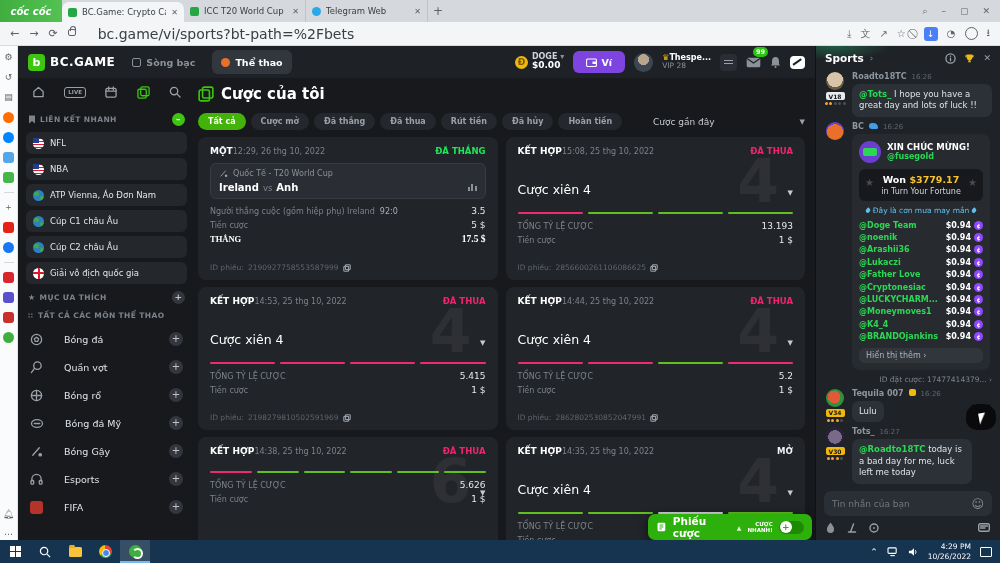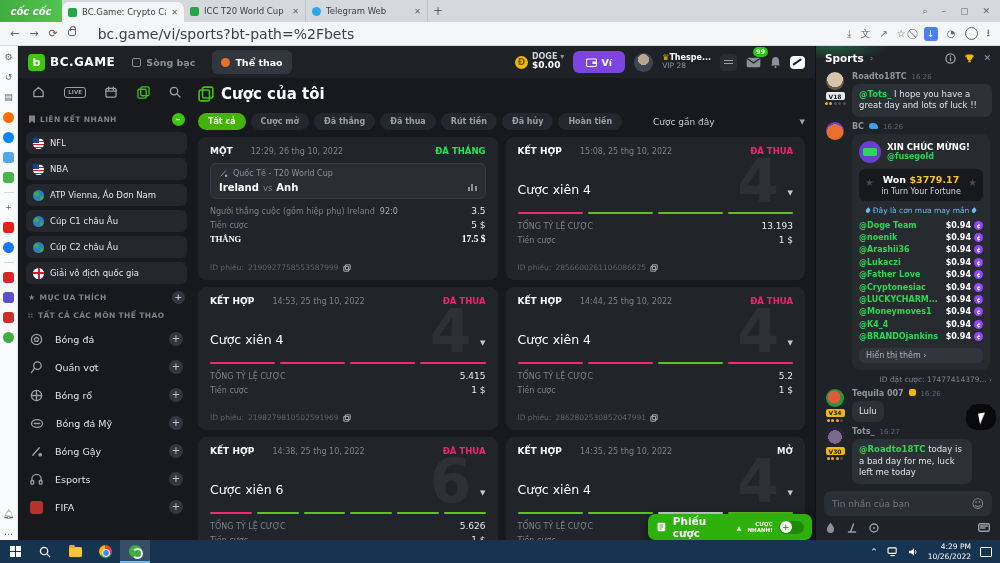--- a/index.html
+++ b/index.html
@@ -73,37 +73,37 @@
   .sechead .circ.gray { background:#33373d; color:#c0c5cb; }
   .qitem { height:22px; background:#24272c; border-radius:6px; margin-bottom:4px; display:flex; align-items:center; gap:6px; padding:0 7px; font-size:8.5px; color:#e2e5e9; white-space:nowrap; overflow:hidden; }
   .flag-us { width:11px; height:11px; border-radius:50%; background:repeating-linear-gradient(#e0162b 0 1.5px,#fff 1.5px 3px); position:relative; flex:none; }
   .flag-us:before { content:""; position:absolute; left:0; top:0; width:6px; height:5px; background:#1c3f94; }
   .globe { width:11px; height:11px; border-radius:50%; background:#2f80c0; position:relative; overflow:hidden; flex:none; }
   .globe:before { content:""; position:absolute; left:1px; top:2px; width:5px; height:4px; background:#3fae3f; border-radius:2px; }
   .globe:after { content:""; position:absolute; right:0px; bottom:1px; width:4px; height:4px; background:#3fae3f; border-radius:2px; }
   .flag-en { width:11px; height:11px; border-radius:50%; background:#fff; position:relative; flex:none; overflow:hidden; }
   .flag-en:before { content:""; position:absolute; left:4.5px; top:0; width:2px; height:11px; background:#e0162b; }
   .flag-en:after { content:""; position:absolute; left:0; top:4.5px; width:11px; height:2px; background:#e0162b; }
-  .sprow { height:26px; display:flex; align-items:center; gap:12px; font-size:9.5px; color:#dfe3e7; padding:0 4px; margin-bottom:2px; }
+  .sprow { height:26px; display:flex; align-items:center; gap:21px; font-size:9.5px; color:#dfe3e7; padding:0 4px; margin-bottom:2px; }
   .sprow .plus { margin-left:auto; width:14px; height:14px; border-radius:50%; background:#33373d; color:#c0c5cb; font-size:10px; line-height:13px; text-align:center; }
   .fifam { width:13px; height:13px; background:#b5332a; border-radius:3px; flex:none; }
 
   
   .main { position:absolute; left:193px; top:78px; width:620px; height:462px; overflow:hidden; }
   .titlerow { display:flex; align-items:center; gap:7px; margin:7px 0 0 5px; }
   .titlerow h1 { font-size:15px; color:#fff; font-weight:bold; }
   .filters { display:flex; align-items:center; gap:5px; margin:10px 8px 0 5px; }
   .pill { height:17px; border-radius:9px; background:#24272d; color:#9aa0a8; font-size:8px; font-weight:bold; display:flex; align-items:center; padding:0 10px; white-space:nowrap; }
   .pill.active { background:#43b309; color:#fff; }
   .sortbox { margin-left:auto; width:152px; display:flex; align-items:center; justify-content:space-between; }
   .sortbox .sl { font-size:9px; color:#c6cbd1; }
   .sortbox .car { color:#9aa0a8; font-size:7px; }
   .cards { display:grid; grid-template-columns:1fr 1fr; gap:7px 8px; grid-auto-rows:143px; margin:7px 8px 0 5px; }
   .card { background:#212428; border-radius:8px; padding:9px 12px; position:relative; overflow:hidden; }
-  .chead { display:flex; align-items:baseline; gap:18px; }
+  .chead { display:flex; align-items:baseline; gap:0; }
   .btype { font-size:9px; font-weight:bold; color:#fff; }
   .bdate { font-size:8px; color:#7d838b; }
   .bstat { margin-left:auto; font-size:8.5px; font-weight:bold; }
   .bstat.won { color:#22e55c; } .bstat.lost { color:#f0256d; } .bstat.open { color:#f2f4f6; }
   .combt { margin-top:26px; font-size:12.5px; color:#fff; }
   .wmark { position:absolute; right:26px; top:14px; font-size:60px; font-weight:bold; color:rgba(255,255,255,.06); line-height:1; }
   .ccaret { position:absolute; right:12px; top:52px; color:#c6cbd1; font-size:7px; }
   .bars { display:flex; gap:5px; margin-top:15px; }
   .seg { flex:1; height:2px; border-radius:1px; }
   .seg.win { background:#5fc01f; } .seg.lose { background:#ee2c6d; } .seg.pending { background:#cfd3d8; }
@@ -613,21 +613,20 @@
             </svg>
         </div>
       </div>
 
       <div class="card">
         <div class="chead">
           <span class="btype">KẾT HỢP</span>
           <span class="bdate">14:38, 25 thg 10, 2022</span>
           <span class="bstat lost">ĐÃ THUA</span>
         </div>
-        <div class="combt">Cược xiên 6</div>
         <div class="wmark">6</div>
         <span class="ccaret">▼</span>
         <div class="bars">
             <div class="seg lose"></div>
             <div class="seg win"></div>
             <div class="seg win"></div>
             <div class="seg win"></div>
             <div class="seg win"></div>
             <div class="seg win"></div>
           </div>

